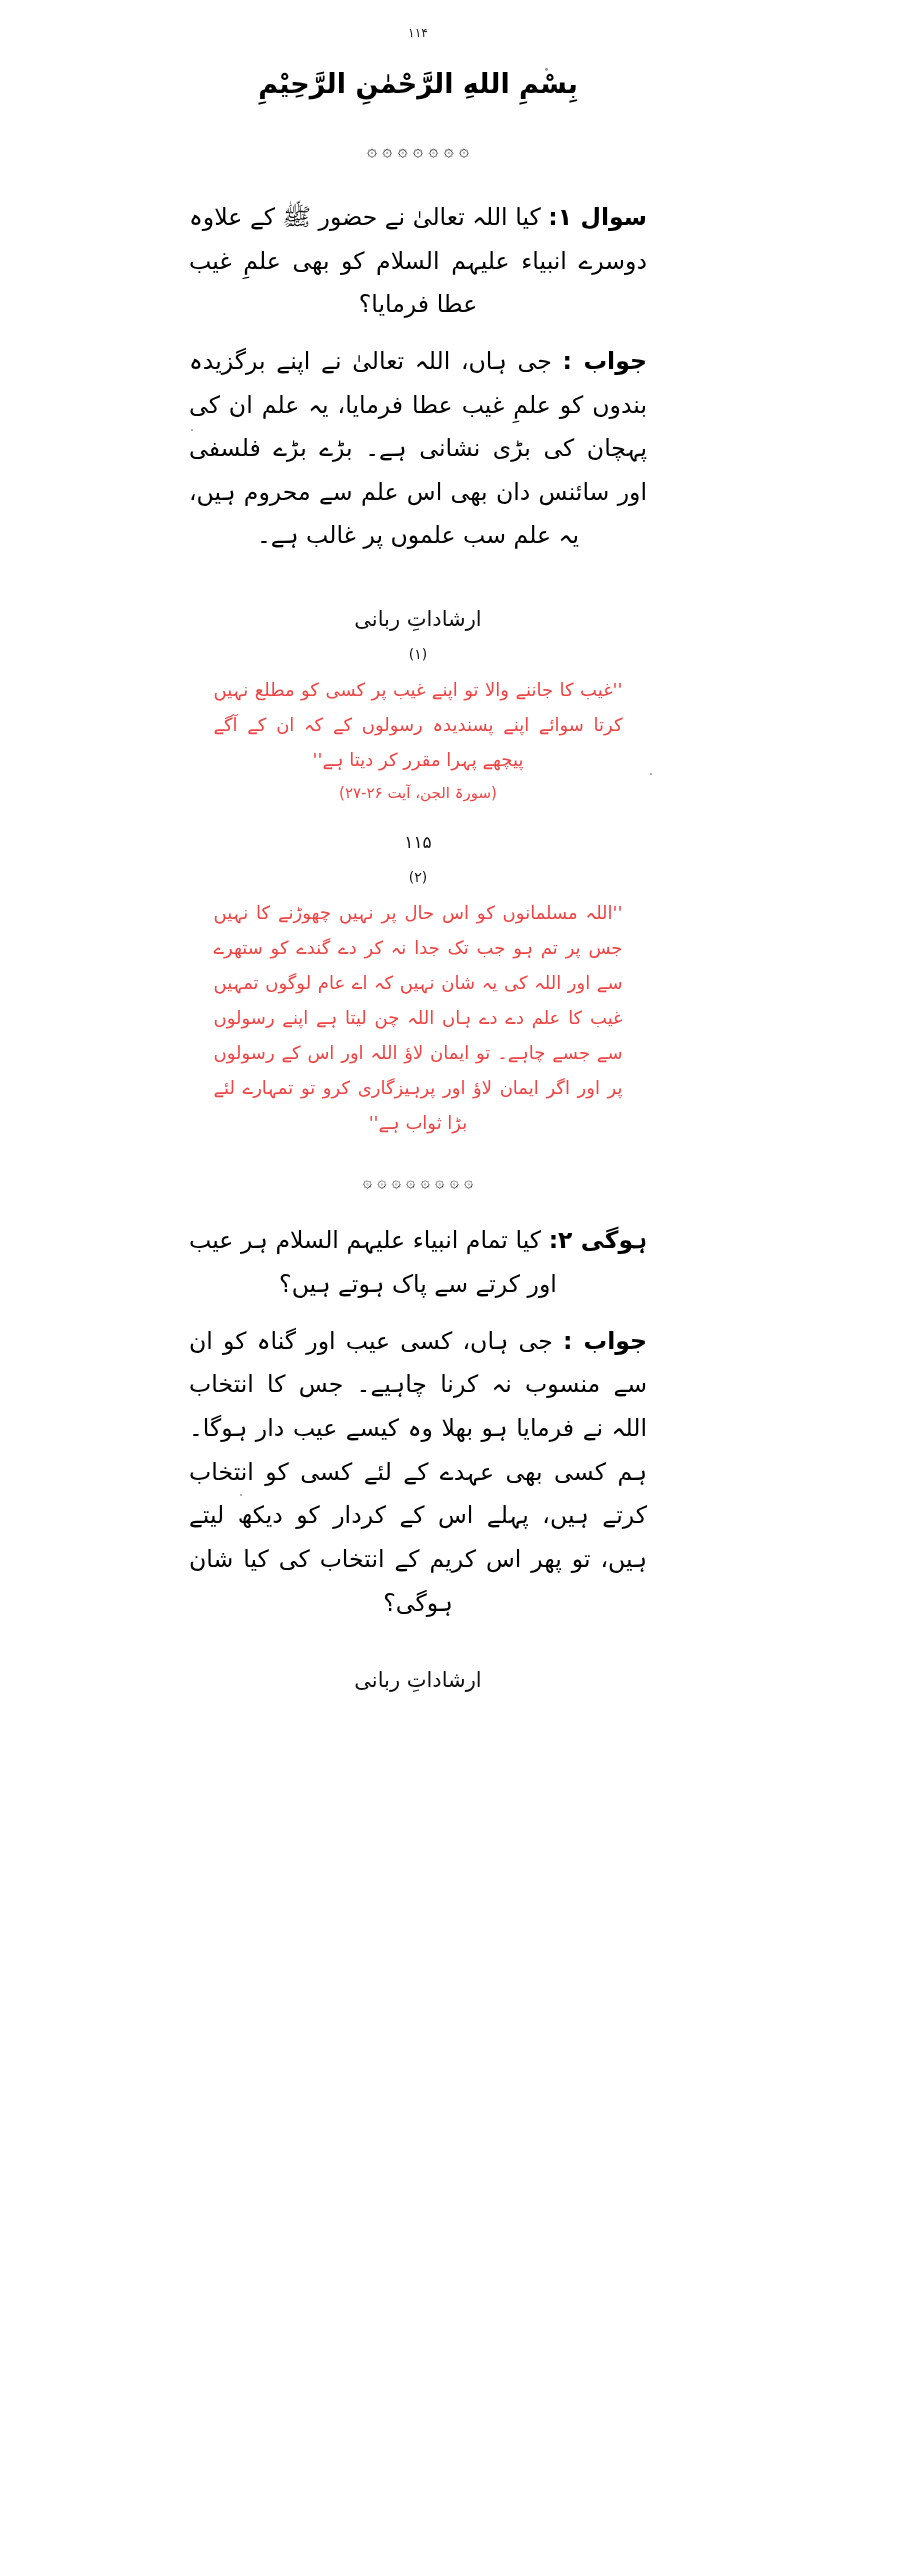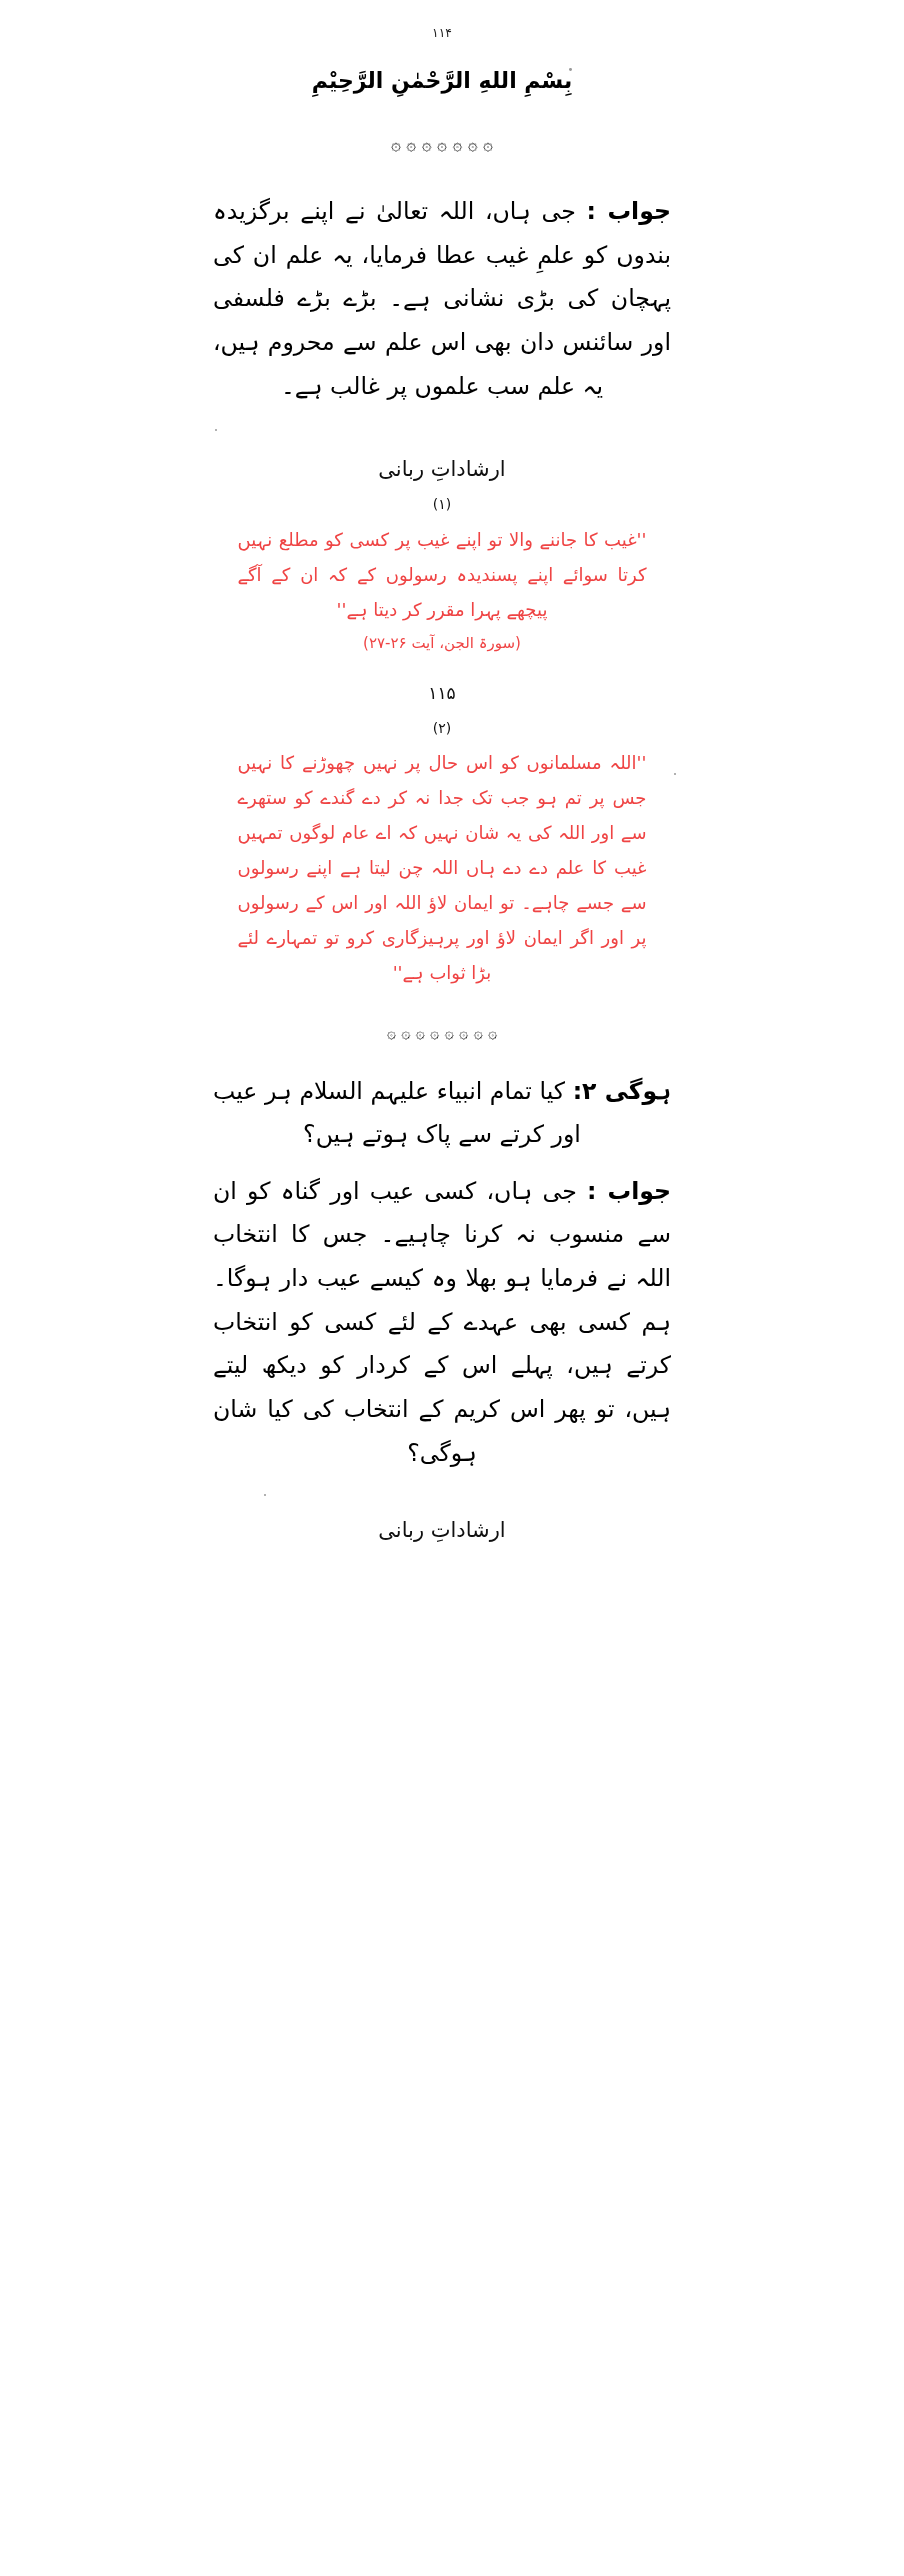--- a/index.html
+++ b/index.html
@@ -13,39 +13,38 @@
     font-family: "DejaVu Sans", sans-serif;
     color: #111111;
     position: relative;
   }
   .page {
     width: 727px;
     min-height: 2576px;
     box-sizing: border-box;
     padding: 26px 80px 38px 189px;
     position: relative;
-    margin-left: 24px;
   }
   .urdu {
     direction: rtl;
     unicode-bidi: embed;
     text-align: right;
     font-family: "DejaVu Sans", sans-serif;
   }
   .page-num {
     text-align: center;
     font-size: 12.3px;
     letter-spacing: 0.9px;
     color: #222;
     margin: 0 0 28px 0;
     direction: rtl;
   }
   .bismillah {
     text-align: center;
-    font-size: 22px;
+    font-size: 27px;
     font-weight: bold;
     letter-spacing: -0.9px;
     margin: 13px 0 0 0;
     direction: rtl;
     color: #000;
   }
   .ornament {
     text-align: center;
     font-size: 17px;
     letter-spacing: 3.8px;
@@ -124,20 +123,24 @@
 <body>
 
 <div class="page">
 
   <div class="page-num">۱۱۴</div>
 
   <div class="bismillah urdu">بِسْمِ اللهِ الرَّحْمٰنِ الرَّحِيْمِ</div>
 
   <div class="ornament">۞ ۞ ۞ ۞ ۞ ۞ ۞</div>
 
+  <div class="qa-block urdu">
+    <span class="q-label">سوال ۱:</span>
+    <span>کیا اللہ تعالیٰ نے حضور ﷺ کے علاوہ دوسرے انبیاء علیہم السلام کو بھی علمِ غیب عطا فرمایا؟</span>
+  </div>
 
   <div class="qa-block urdu">
     <span class="a-label">جواب :</span>
     <span>جی ہاں، اللہ تعالیٰ نے اپنے برگزیدہ بندوں کو علمِ غیب عطا فرمایا، یہ علم ان کی پہچان کی بڑی نشانی ہے۔ بڑے بڑے فلسفی اور سائنس دان بھی اس علم سے محروم ہیں، یہ علم سب علموں پر غالب ہے۔</span>
   </div>
 
   <div class="section-title urdu">ارشاداتِ ربانی</div>
 
   <div class="verse-number urdu">(۱)</div>
   <div class="quote urdu">

